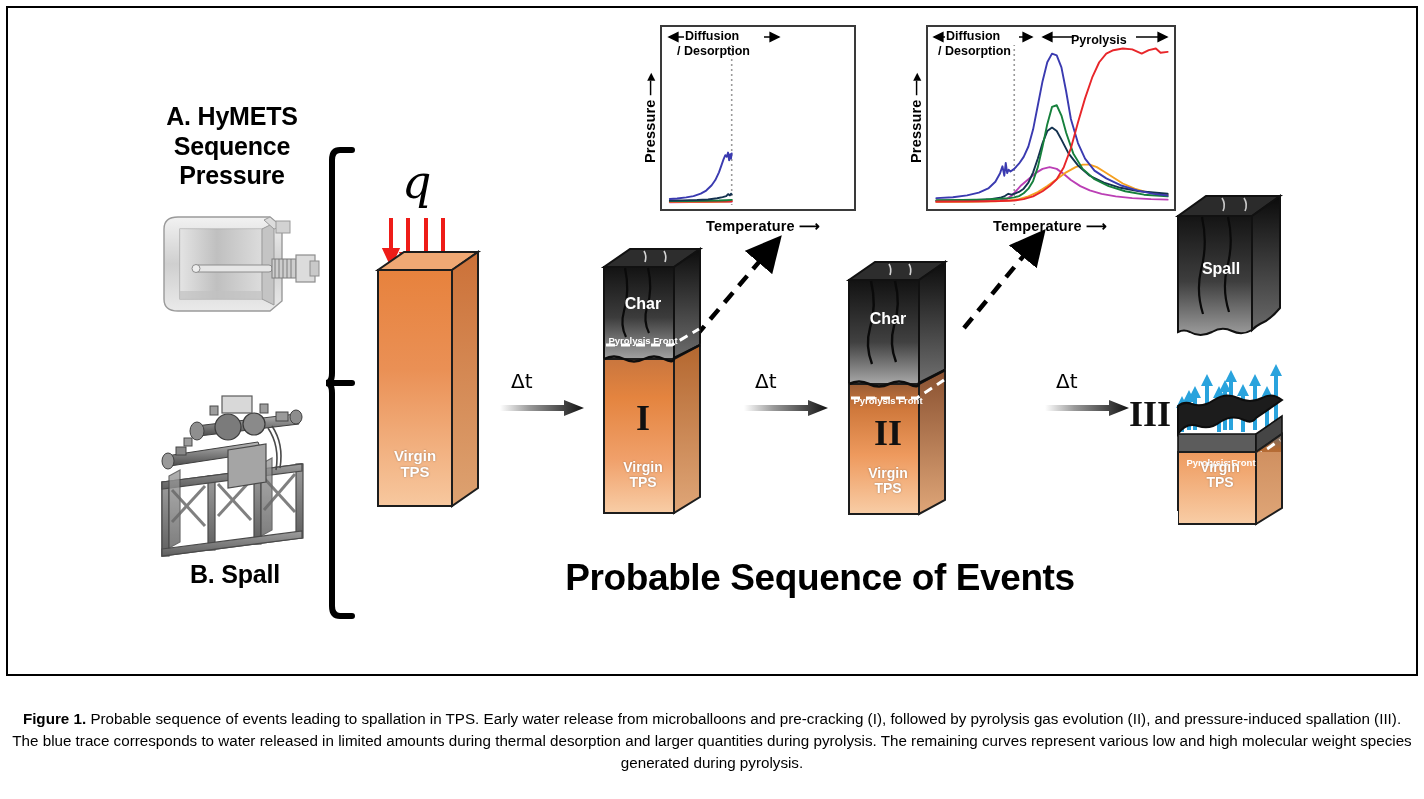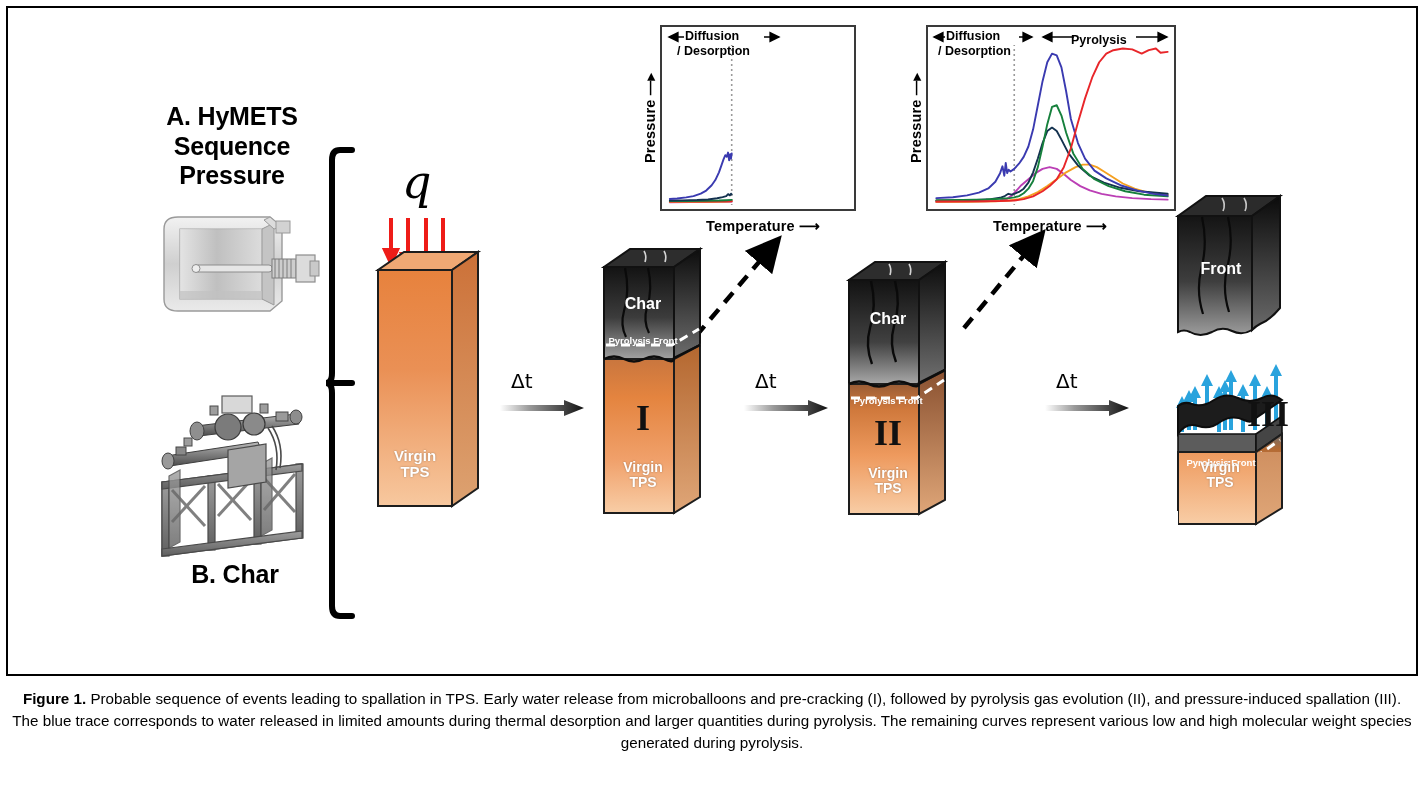--- a/index.html
+++ b/index.html
@@ -64,21 +64,21 @@
     font-family:"DejaVu Sans", sans-serif;
   }
 
   .main-title {
     position:absolute; font-weight:bold; font-size:37px; line-height:1.18;
     text-align:center; letter-spacing:-0.4px;
   }
 
   
   #caption {
-    position:absolute; left:8px; top:688px; width:1408px;
+    position:absolute; left:8px; top:708px; width:1408px;
     font-size:15.2px; line-height:1.45; text-align:center; color:#000;
   }
   #caption b { font-weight:bold; }
   .q-label {
     position:absolute;
     font-family:"DejaVu Serif", serif; font-style:italic;
     font-size:46px; font-weight:normal;
   }
 </style>
 </head>
@@ -204,21 +204,21 @@
 
   <g stroke="#4a4a4a" stroke-width="1.6" fill="none">
     <path d="M118 38 Q130 56 126 80"></path>
     <path d="M122 36 Q134 54 130 78"></path>
   </g>
 </svg>
 </div>
 
 <div class="abs" style="left:110px; top:560px; width:250px;">
   <div class="panel-label">
-    <div>B. Char</div>
+    <div>B. Spall</div>
   </div>
 </div>
 
 <div class="bracket" style="left:326px; top:146px; width:36px; height:474px;">
 <svg width="36" height="474" viewBox="0 0 36 474">
   <path d="M26 4 L14 4 Q6 4 6 14 L6 227 Q6 237 0 237 Q6 237 6 247 L6 460 Q6 470 14 470 L26 470" fill="none" stroke="#000" stroke-width="6" stroke-linecap="round" stroke-linejoin="round"></path>
   <path d="M6 237 L26 237" fill="none" stroke="#000" stroke-width="6" stroke-linecap="round"></path>
 </svg>
 </div>
 
@@ -578,22 +578,23 @@
     <linearGradient id="v3bs" x1="0" y1="0" x2="0" y2="1">
       <stop offset="0" stop-color="#cd8c5c"></stop>
           <stop offset="1" stop-color="#dfa678"></stop>
     </linearGradient>
   </defs>
   <path d="M0 0 L78 0 L78 72 L0 72 Z" fill="url(#v3b)" stroke="#1d1d1d" stroke-width="2"></path>
   <path d="M78 0 L104 -14 L104 56 L78 72 Z" fill="url(#v3bs)" stroke="#1d1d1d" stroke-width="2"></path>
 </svg>
 </div>
 
-<div class="char-label" style="left:1186px; top:260px; width:70px; font-size:16px;">Front</div>
+<div class="char-label" style="left:1186px; top:260px; width:70px; font-size:16px;">Spall</div>
 <div class="pf-label" style="left:1176px; top:457px; width:90px; font-size:9.5px;">Pyrolysis  Front</div>
-<div class="roman" style="left:1230px; top:393px; width:76px; font-size:36px;">III</div>
+<div class="roman" style="left:1112px; top:393px; width:76px; font-size:36px;">III</div>
 <div class="blk-text" style="left:1182px; top:460px; width:76px; font-size:14px;">Virgin
 TPS</div>
 
 <div class="main-title" style="left:520px; top:556px; width:600px;">
+  <div>Probable Sequence of Events</div>
 </div>
 
 <div id="caption"><b>Figure 1.</b><span> Probable sequence of events leading to spallation in TPS. Early water release from microballoons and pre-cracking (I), followed by pyrolysis gas evolution (II), and pressure-induced spallation (III). The blue trace corresponds to water released in limited amounts during thermal desorption and larger quantities during pyrolysis. The remaining curves represent various low and high molecular weight species generated during pyrolysis.</span></div>
 
 </body></html>

